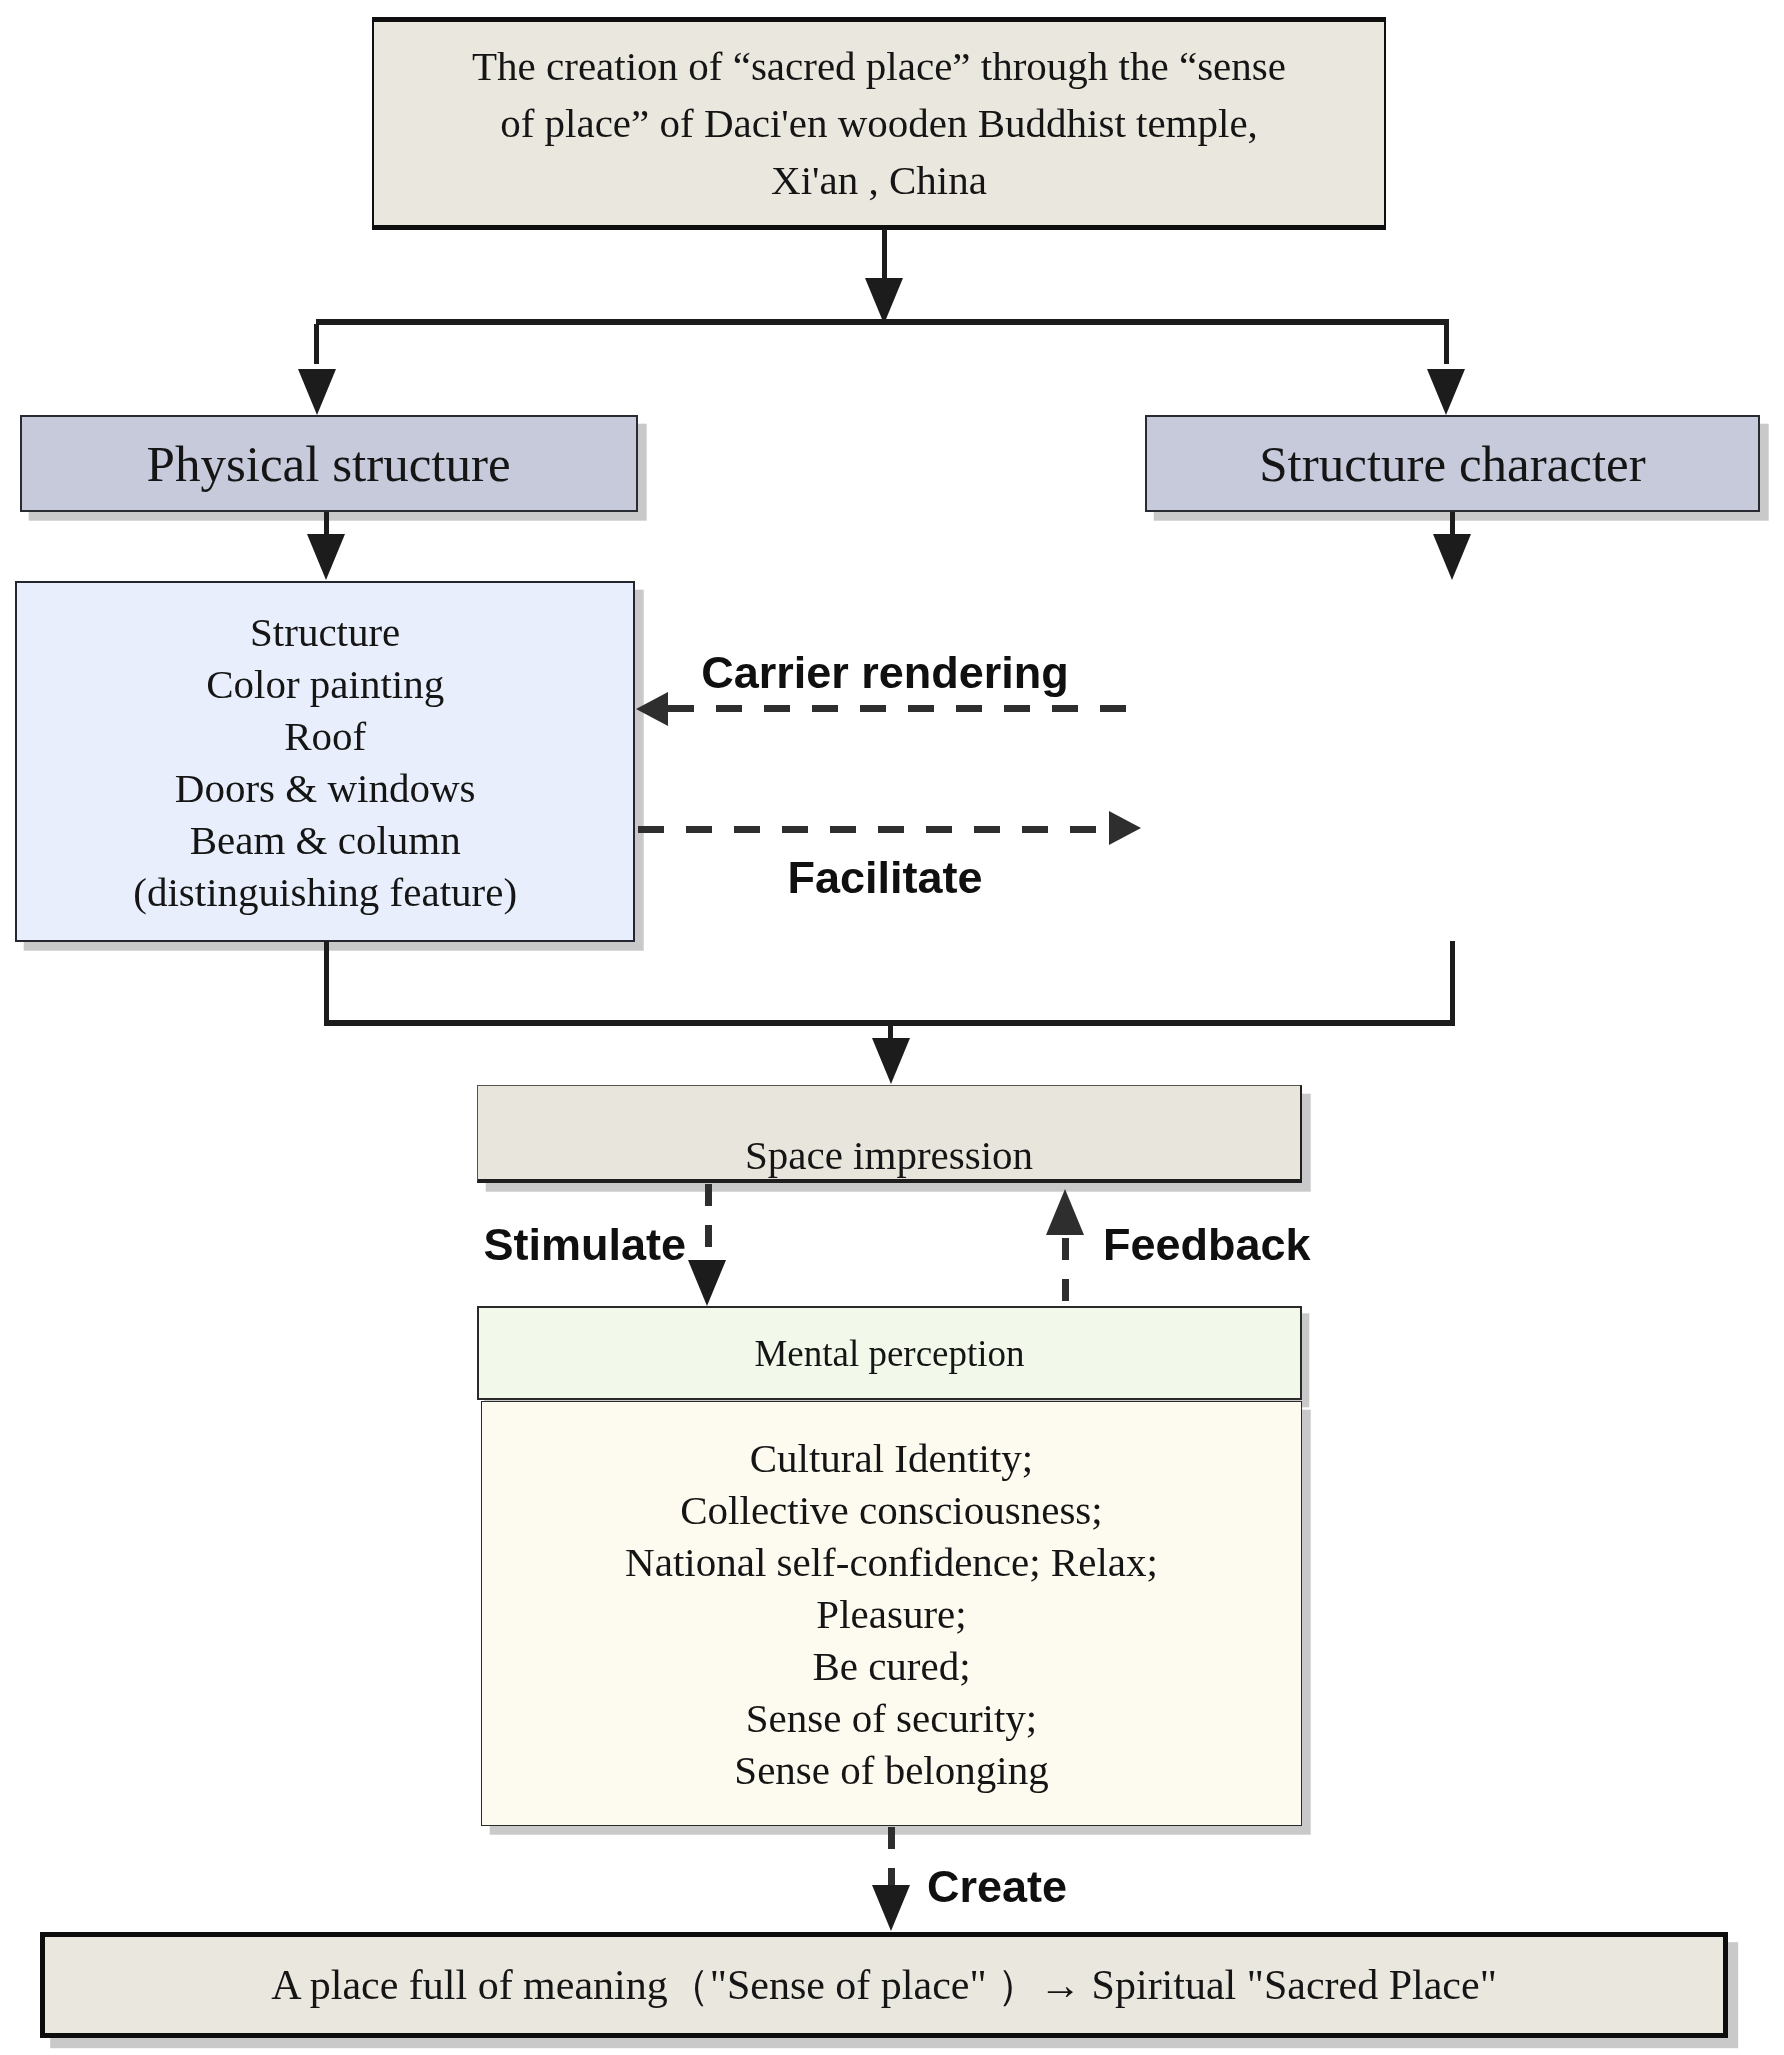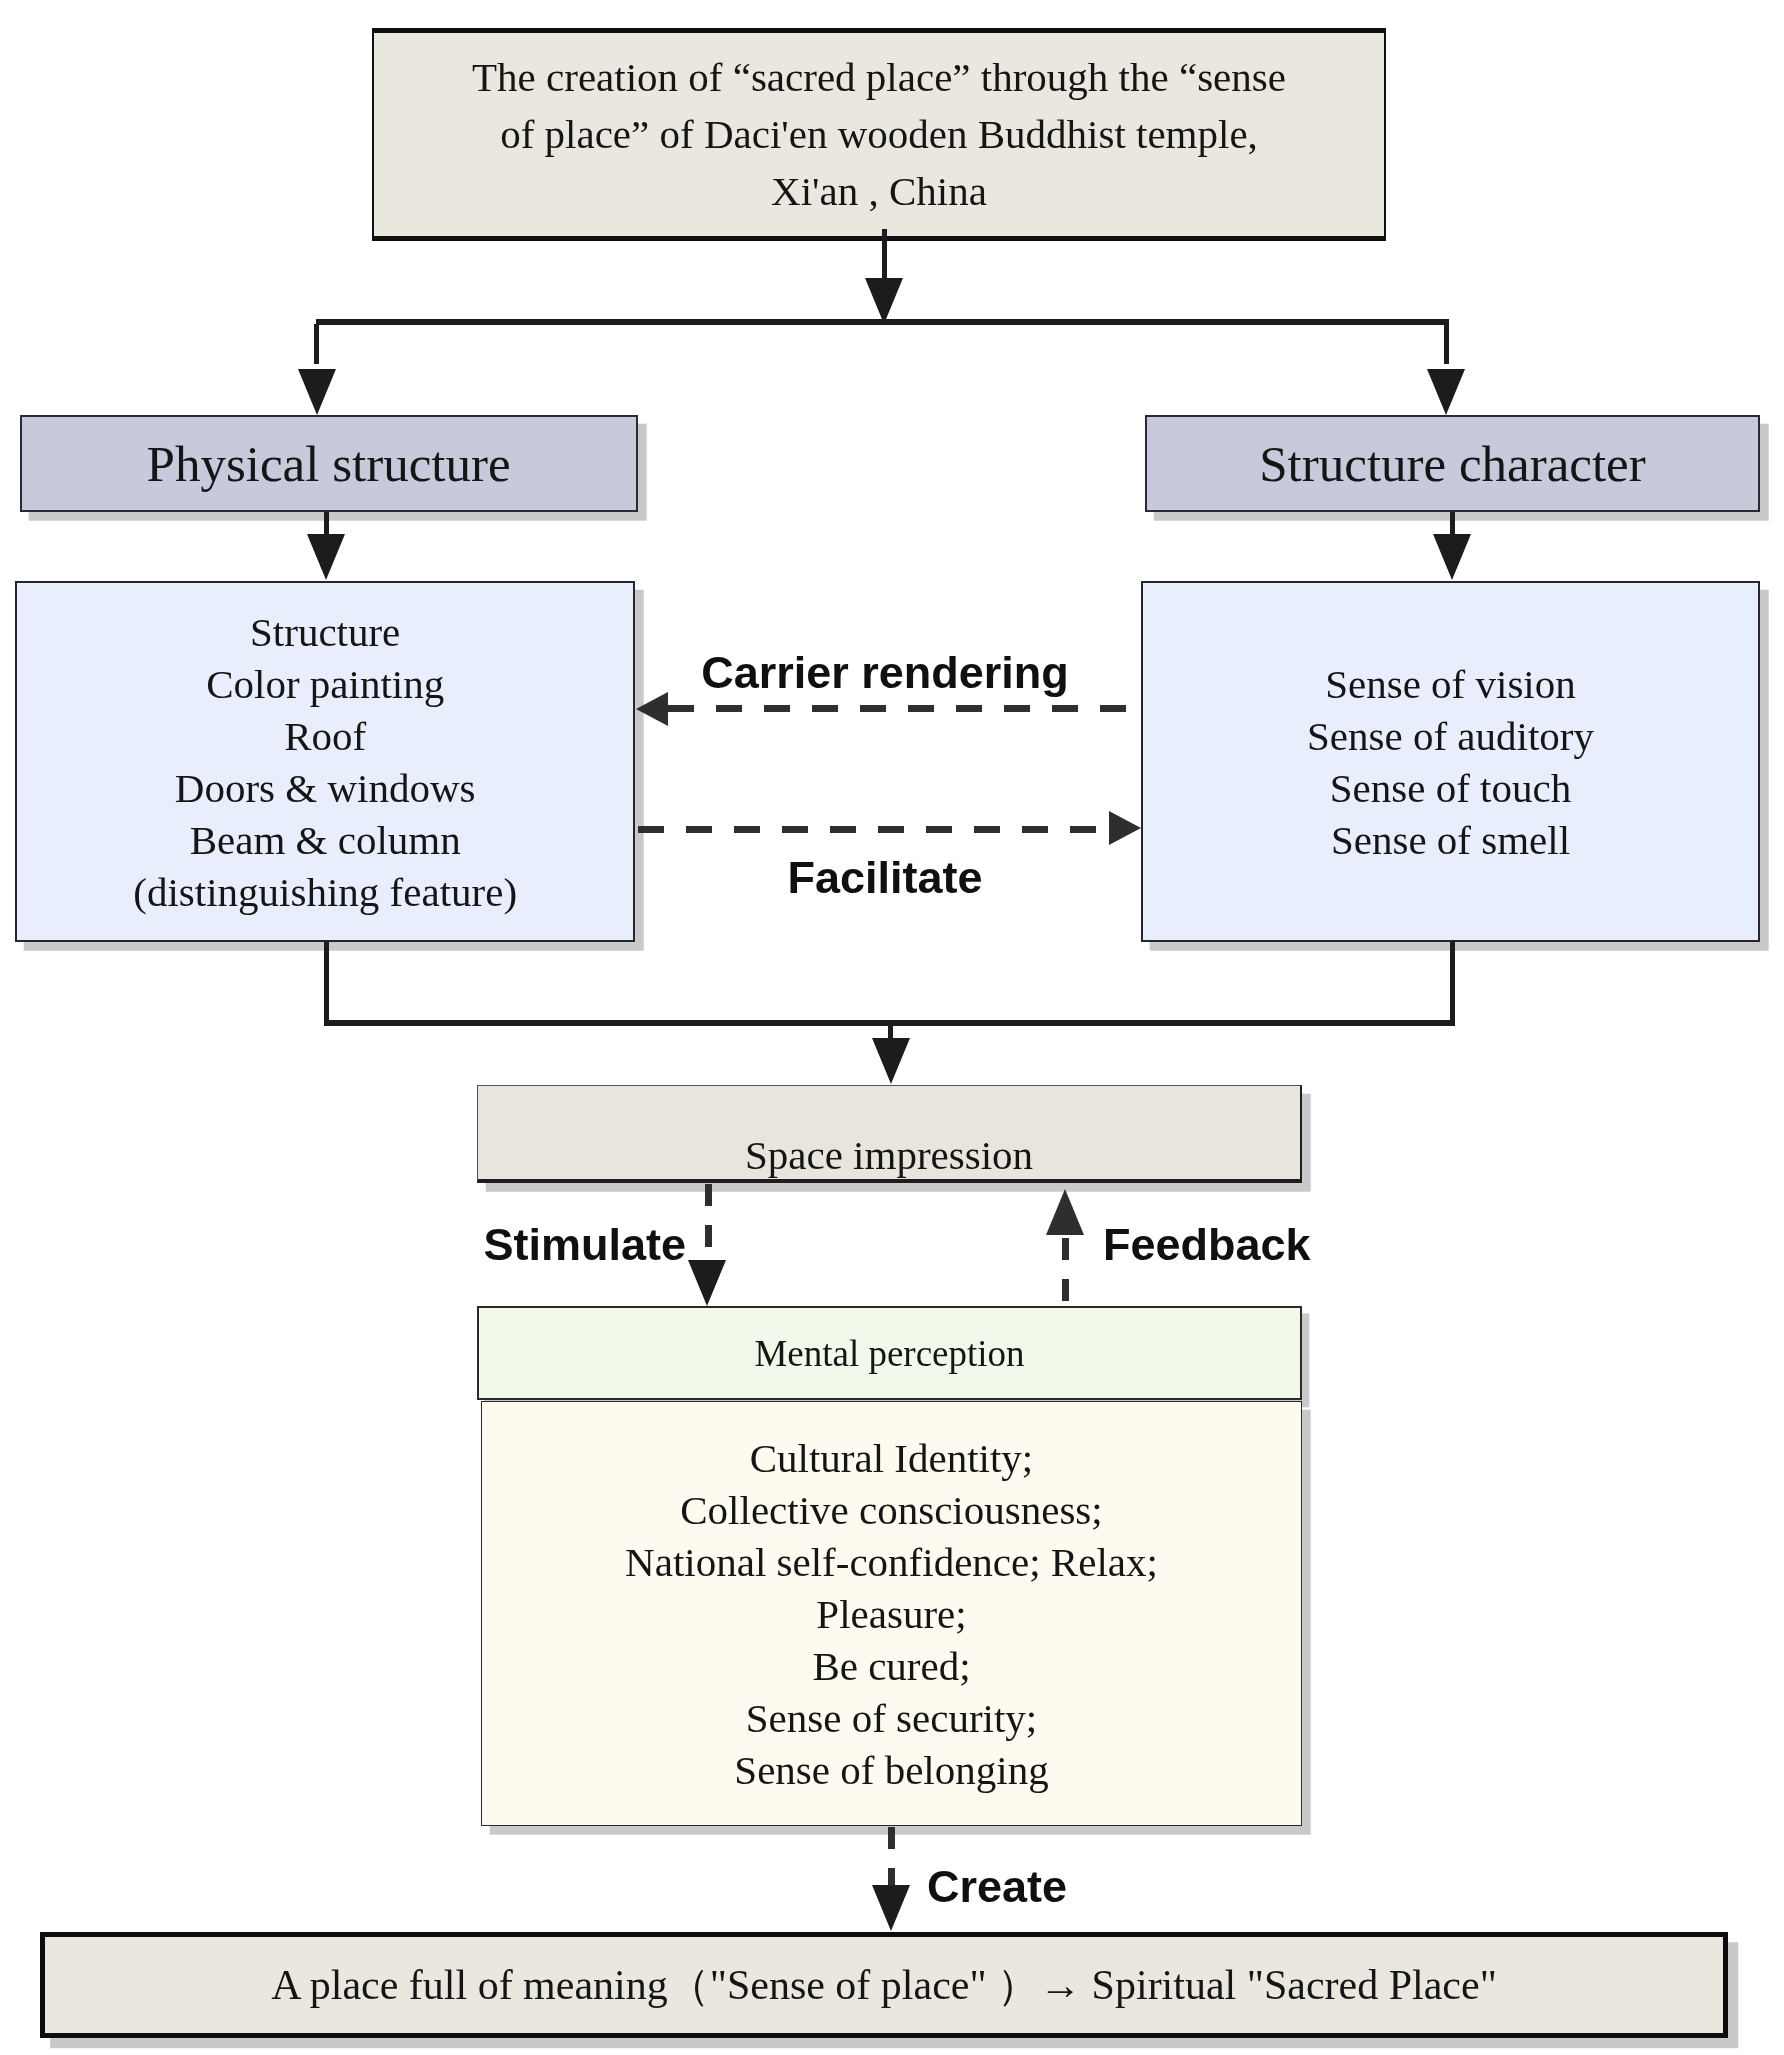--- a/index.html
+++ b/index.html
@@ -94,21 +94,21 @@
   .ah-up{border-left:19.6px solid transparent;border-right:19.6px solid transparent;border-bottom:46px solid #2e2e2e;}
   .ah-left{border-top:17.4px solid transparent;border-bottom:17.4px solid transparent;border-right:32px solid #2e2e2e;}
   .ah-right{border-top:17.4px solid transparent;border-bottom:17.4px solid transparent;border-left:32px solid #2e2e2e;}
   .ln{width:100%;}
 </style>
 </head>
 <body>
 
 <div id="canvas">
 
-  <div class="box serif title-box" style="left:372px;top:28px;width:1014px;height:213px;">
+  <div class="box serif title-box" style="left:372px;top:17px;width:1014px;height:213px;">
     <div class="ln">The creation of “sacred place” through the “sense</div>
     <div class="ln">of place” of Daci'en wooden Buddhist temple,</div>
     <div class="ln">Xi'an , China</div>
   </div>
 
   <div class="vline" style="left:882px;top:229px;width:5.1px;height:73px;"></div>
   <div class="ah ah-down" style="left:865px;top:278px;"></div>
   <div class="hline" style="left:316px;top:319px;width:1133px;height:5.8px;"></div>
 
   <div class="vline" style="left:314px;top:324px;width:5.1px;height:40px;"></div>
@@ -128,26 +128,20 @@
   <div class="vline" style="left:1450px;top:512px;width:5.1px;height:29px;"></div>
   <div class="ah ah-down" style="left:1433px;top:534px;"></div>
 
   <div class="box serif detail-box" style="left:15.2px;top:581px;width:620px;height:361px;">
     <div class="ln">Structure</div>
     <div class="ln">Color painting</div>
     <div class="ln">Roof</div>
     <div class="ln">Doors &amp; windows</div>
     <div class="ln">Beam &amp; column</div>
     <div class="ln">(distinguishing feature)</div>
-  </div>
-  <div class="box serif detail-box" style="left:1141px;top:581px;width:619px;height:361px;">
-    <div class="ln">Sense of vision</div>
-    <div class="ln">Sense of auditory</div>
-    <div class="ln">Sense of touch</div>
-    <div class="ln">Sense of smell</div>
   </div>
 
   <div class="sans-label" style="left:624px;top:641px;width:522px;text-align:center;">Carrier rendering</div>
   <div class="ah ah-left" style="left:636px;top:692px;"></div>
   <div class="dash-h" style="left:668px;top:705px;width:472px;"></div>
 
   <div class="dash-h" style="left:638px;top:826px;width:475px;"></div>
   <div class="ah ah-right" style="left:1109px;top:811px;"></div>
   <div class="sans-label" style="left:624px;top:846px;width:522px;text-align:center;">Facilitate</div>
 

